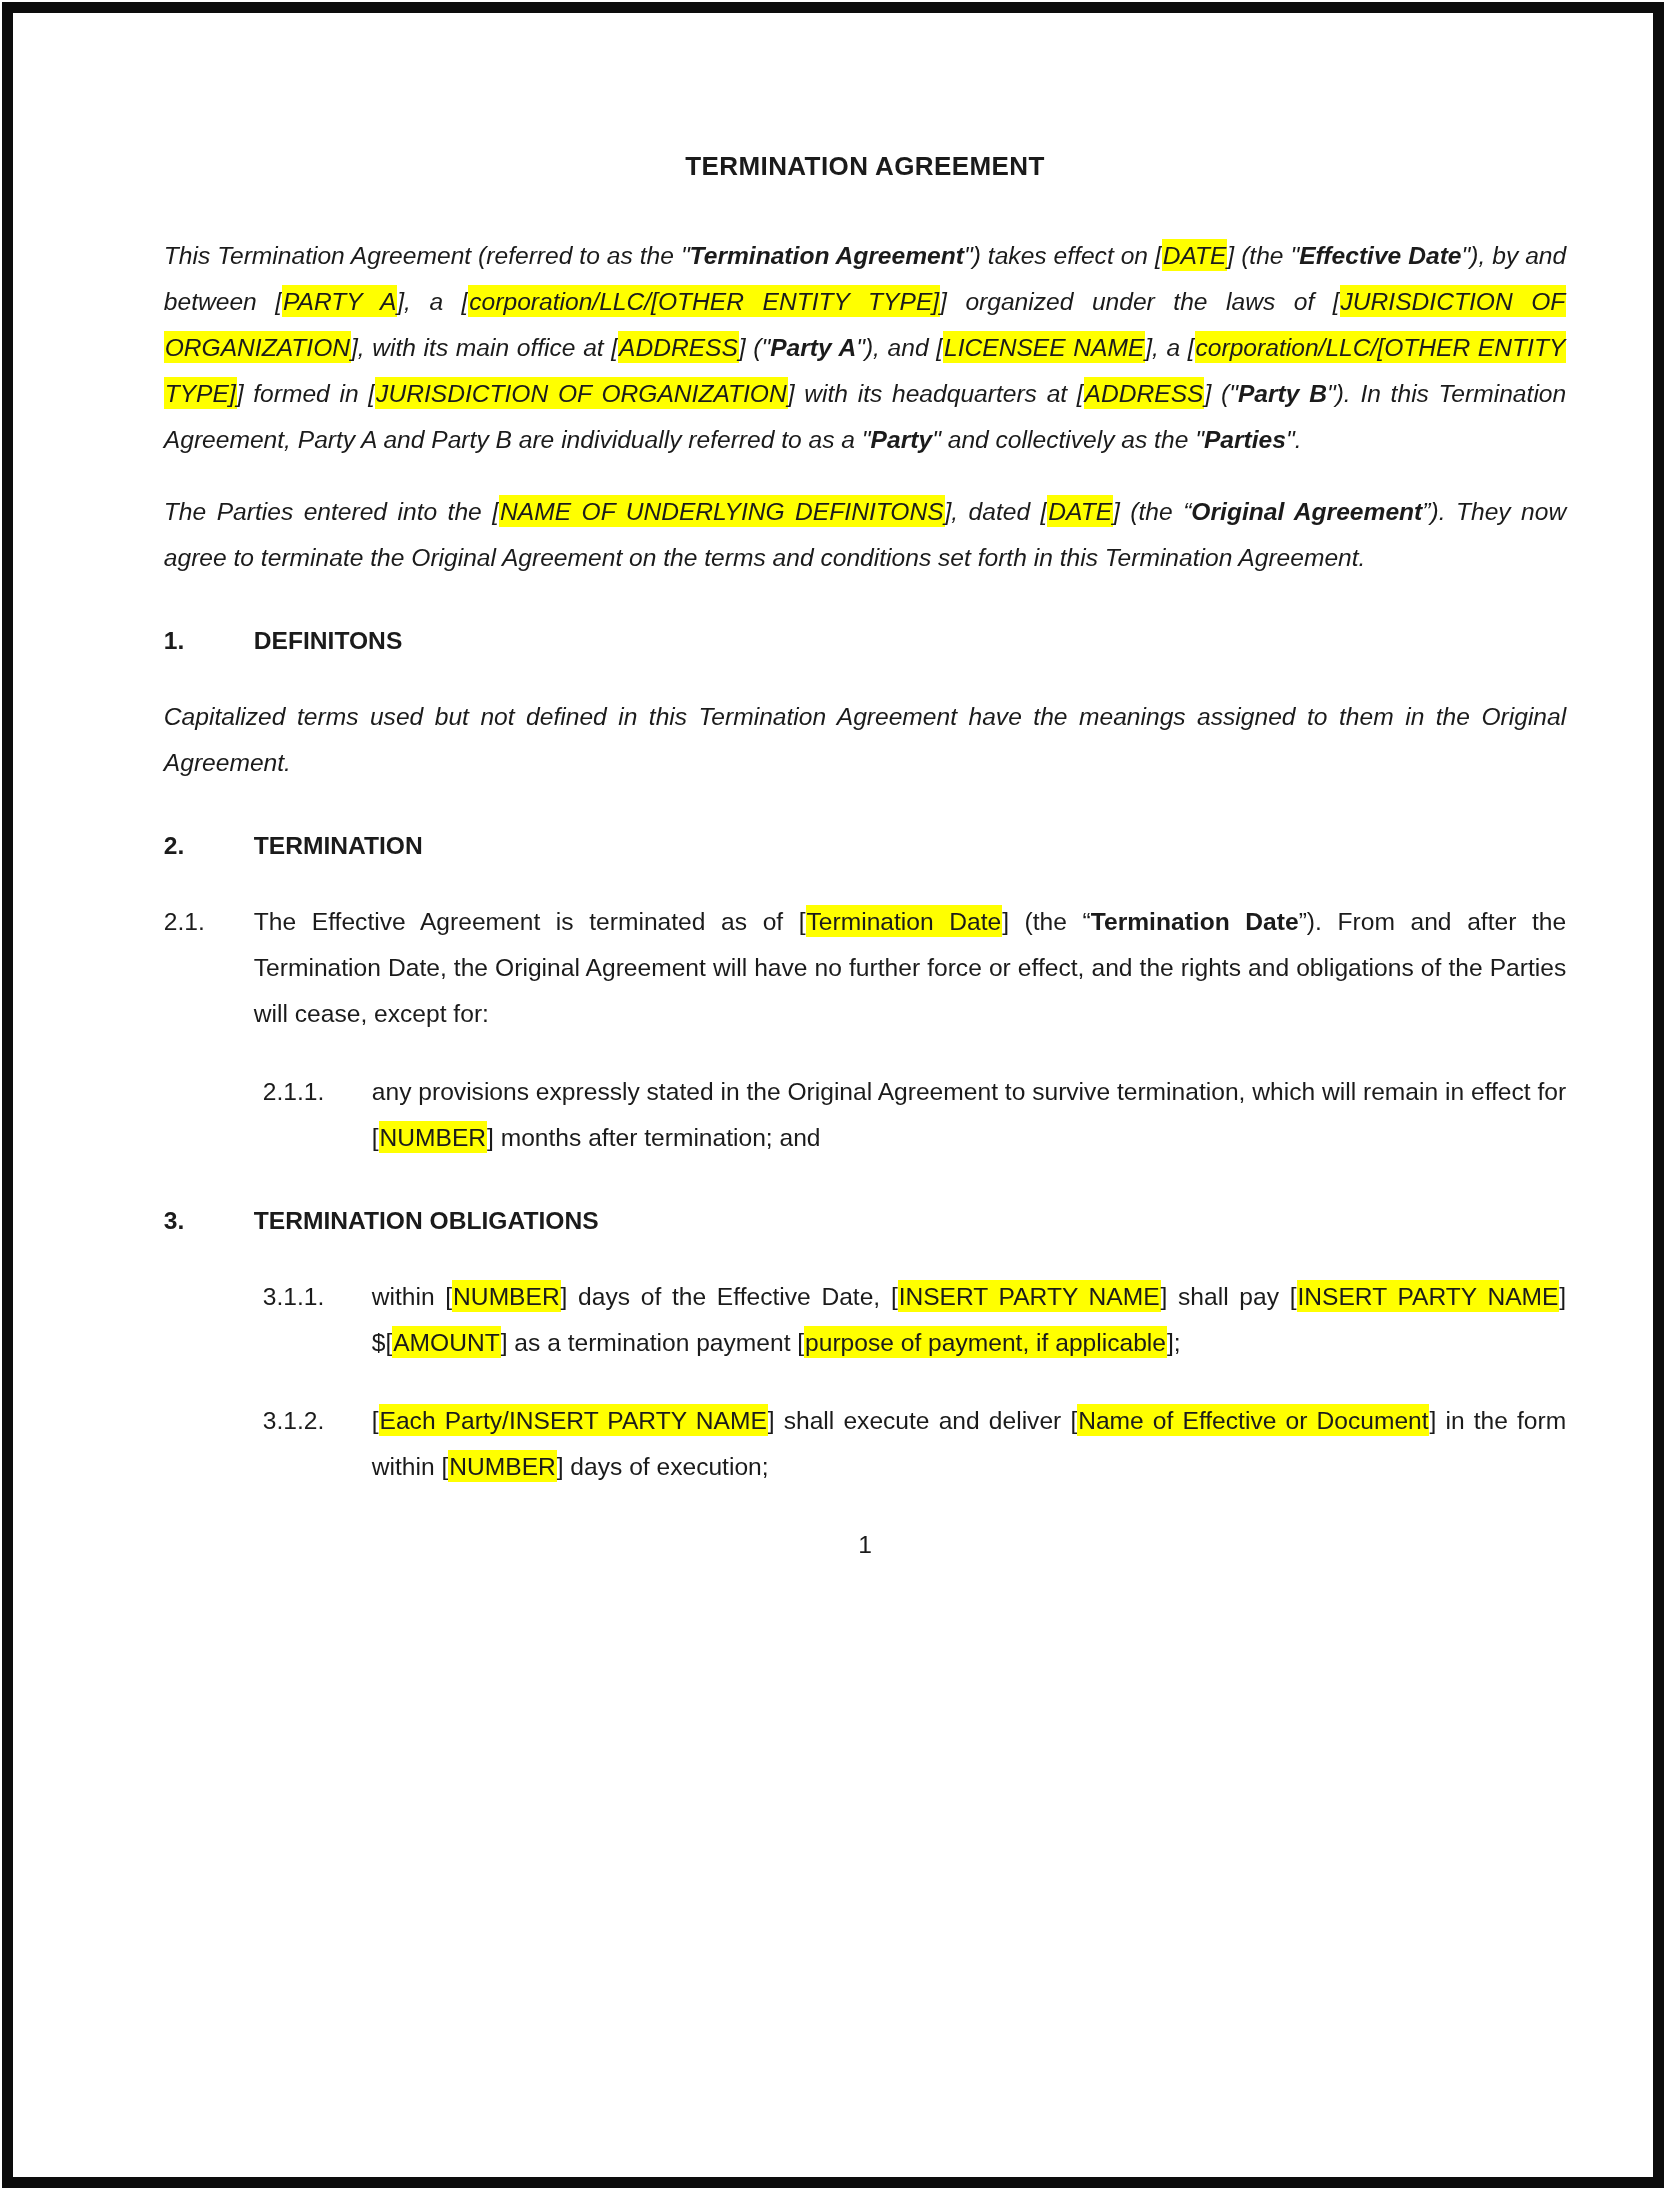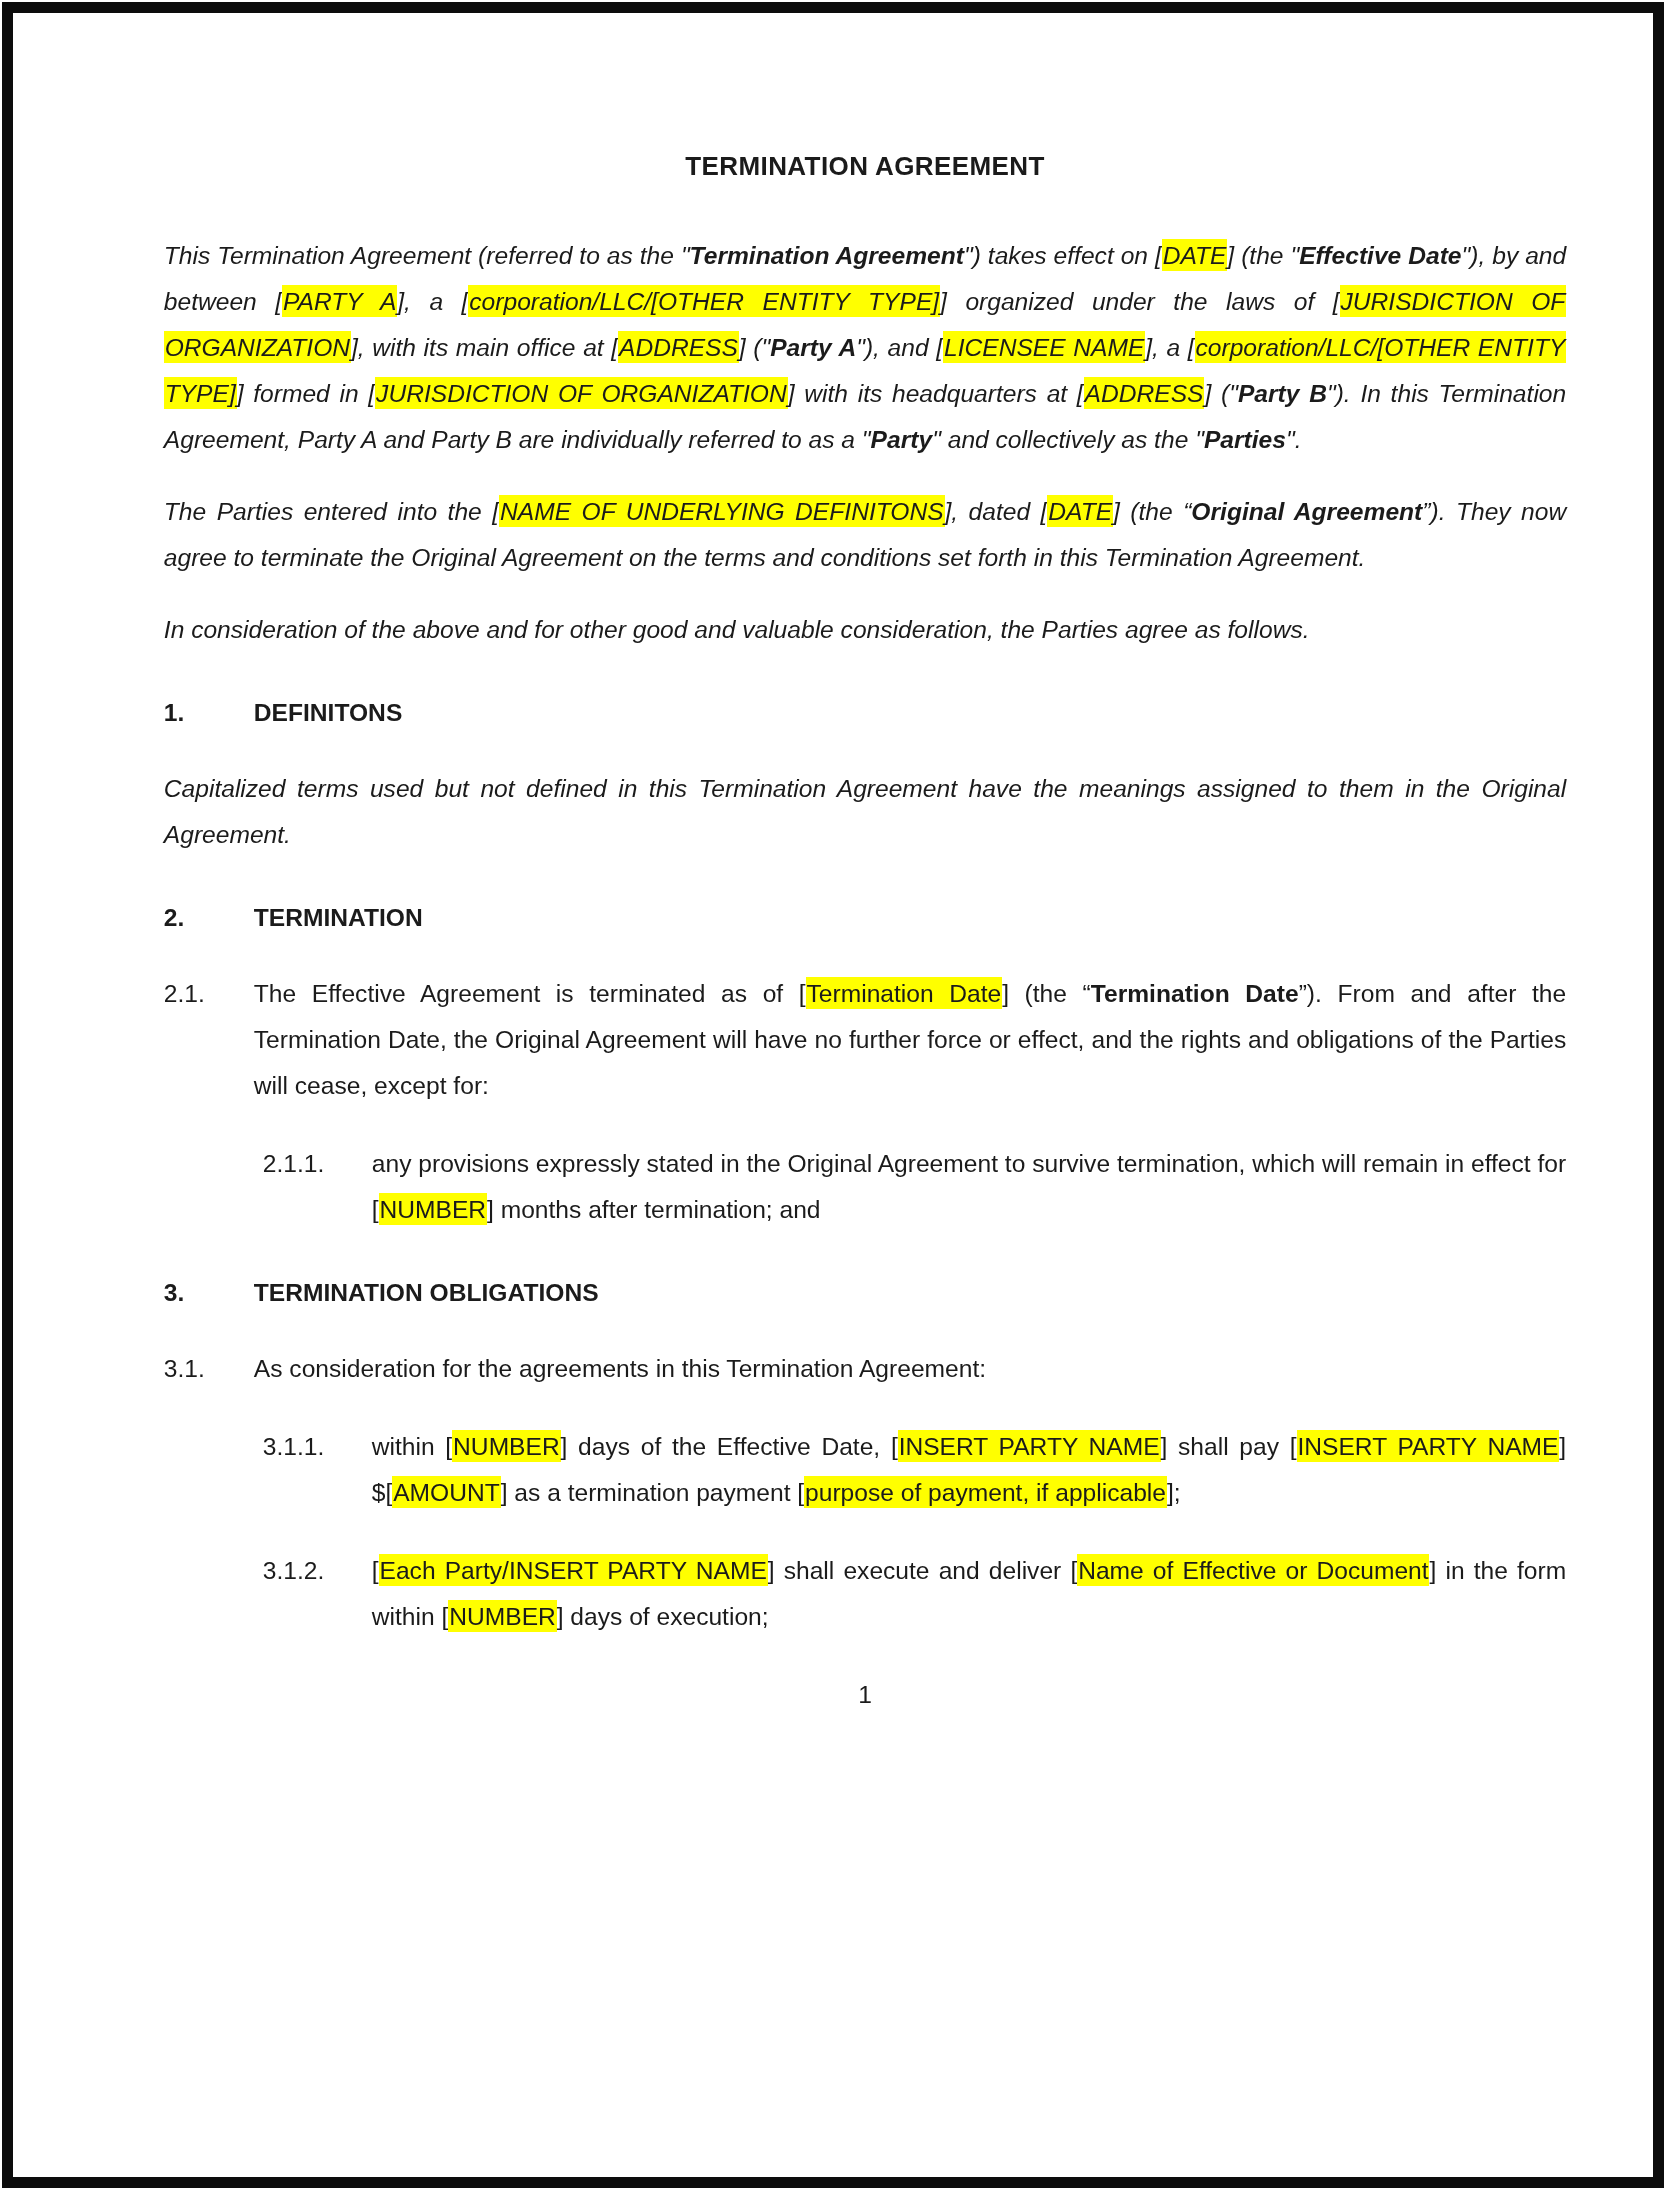--- a/index.html
+++ b/index.html
@@ -76,21 +76,20 @@
 <div class="sheet">
   <div class="content">
 
     <h1 class="title">TERMINATION AGREEMENT</h1>
 
     <p class="para just"><span>This Termination Agreement (referred to as the "</span><span class="bold">Termination Agreement</span><span>") takes effect on [</span><span class="hl">DATE</span><span>] (the "</span><span class="bold">Effective Date</span><span>"), by and between [</span><span class="hl">PARTY A</span><span>], a [</span><span class="hl">corporation/LLC/[OTHER ENTITY TYPE]</span><span>] organized under the laws of [</span><span class="hl">JURISDICTION OF ORGANIZATION</span><span>], with its main office at [</span><span class="hl">ADDRESS</span><span>] ("</span><span class="bold">Party A</span><span>"), and [</span><span class="hl">LICENSEE NAME</span><span>], a [</span><span class="hl">corporation/LLC/[OTHER ENTITY TYPE]</span><span>] formed in [</span><span class="hl">JURISDICTION OF ORGANIZATION</span><span>] with its headquarters at [</span><span class="hl">ADDRESS</span><span>] ("</span><span class="bold">Party B</span><span>"). In this Termination Agreement, Party A and Party B are individually referred to as a "</span><span class="bold">Party</span><span>" and collectively as the "</span><span class="bold">Parties</span><span>".</span></p>
 
     <p class="para just"><span>The Parties entered into the [</span><span class="hl">NAME OF UNDERLYING DEFINITONS</span><span>], dated [</span><span class="hl">DATE</span><span>] (the “</span><span class="bold">Original Agreement</span><span>”). They now agree to terminate the Original Agreement on the terms and conditions set forth in this Termination Agreement.</span></p>
 
 
-    <p class="para"><span>In consideration of the above and for other good and valuable consideration, the Parties agree as follows.</span></p>
 
     <div class="row heading">
       <span class="num">1.</span>
       <span class="body">DEFINITONS</span>
     </div>
 
     <p class="para just indented"><span>Capitalized terms used but not defined in this Termination Agreement have the meanings assigned to them in the Original Agreement.</span></p>
 
     <div class="row heading">
       <span class="num">2.</span>
@@ -106,24 +105,20 @@
       <span class="num">2.1.1.</span>
       <span class="body just"><span>any provisions expressly stated in the Original Agreement to survive termination, which will remain in effect for [</span><span class="hl">NUMBER</span><span>] months after termination; and</span></span>
     </div>
 
 
     <div class="row heading">
       <span class="num">3.</span>
       <span class="body">TERMINATION OBLIGATIONS</span>
     </div>
 
-    <div class="row">
-      <span class="num">3.1.</span>
-      <span class="body just"><span>As consideration for the agreements in this Termination Agreement:</span></span>
-    </div>
 
     <div class="row level3">
       <span class="num">3.1.1.</span>
       <span class="body just"><span>within [</span><span class="hl">NUMBER</span><span>] days of the Effective Date, [</span><span class="hl">INSERT PARTY NAME</span><span>] shall pay [</span><span class="hl">INSERT PARTY NAME</span><span>] $[</span><span class="hl">AMOUNT</span><span>] as a termination payment [</span><span class="hl">purpose of payment, if applicable</span><span>];</span></span>
     </div>
 
     <div class="row level3">
       <span class="num">3.1.2.</span>
       <span class="body just"><span>[</span><span class="hl">Each Party/INSERT PARTY NAME</span><span>] shall execute and deliver [</span><span class="hl">Name of Effective or Document</span><span>] in the form within [</span><span class="hl">NUMBER</span><span>] days of execution;</span></span>
     </div>

